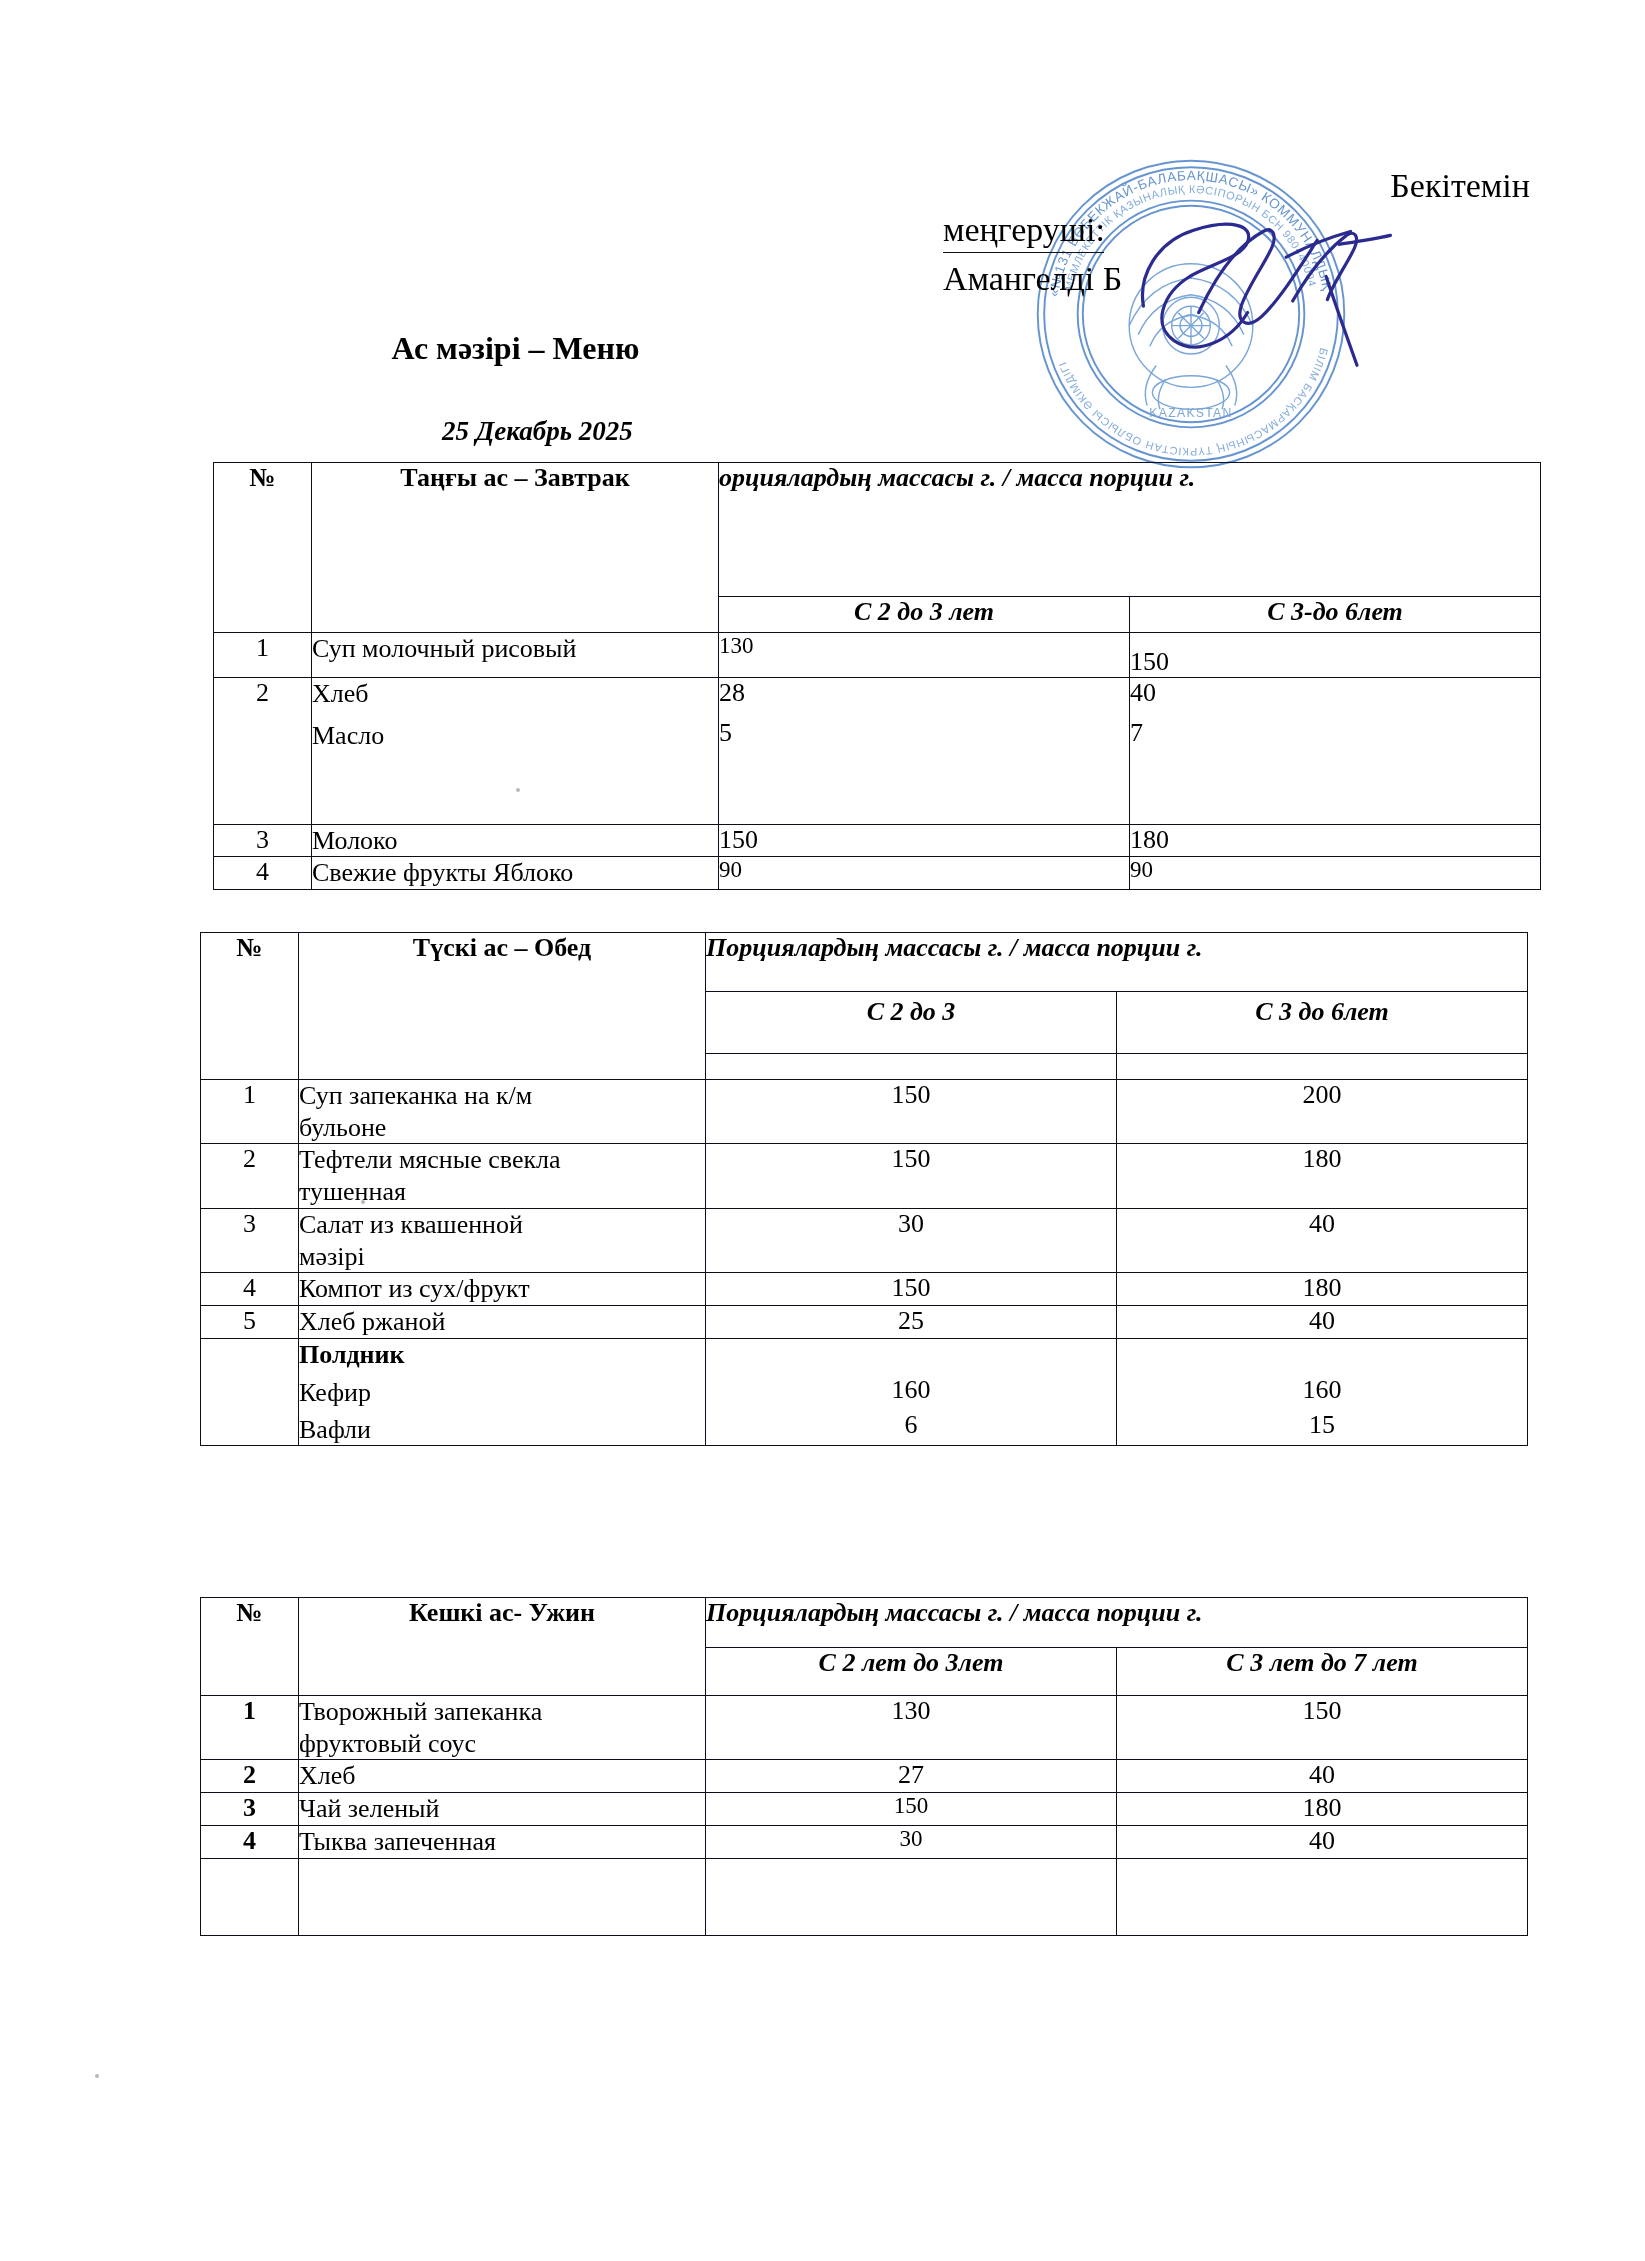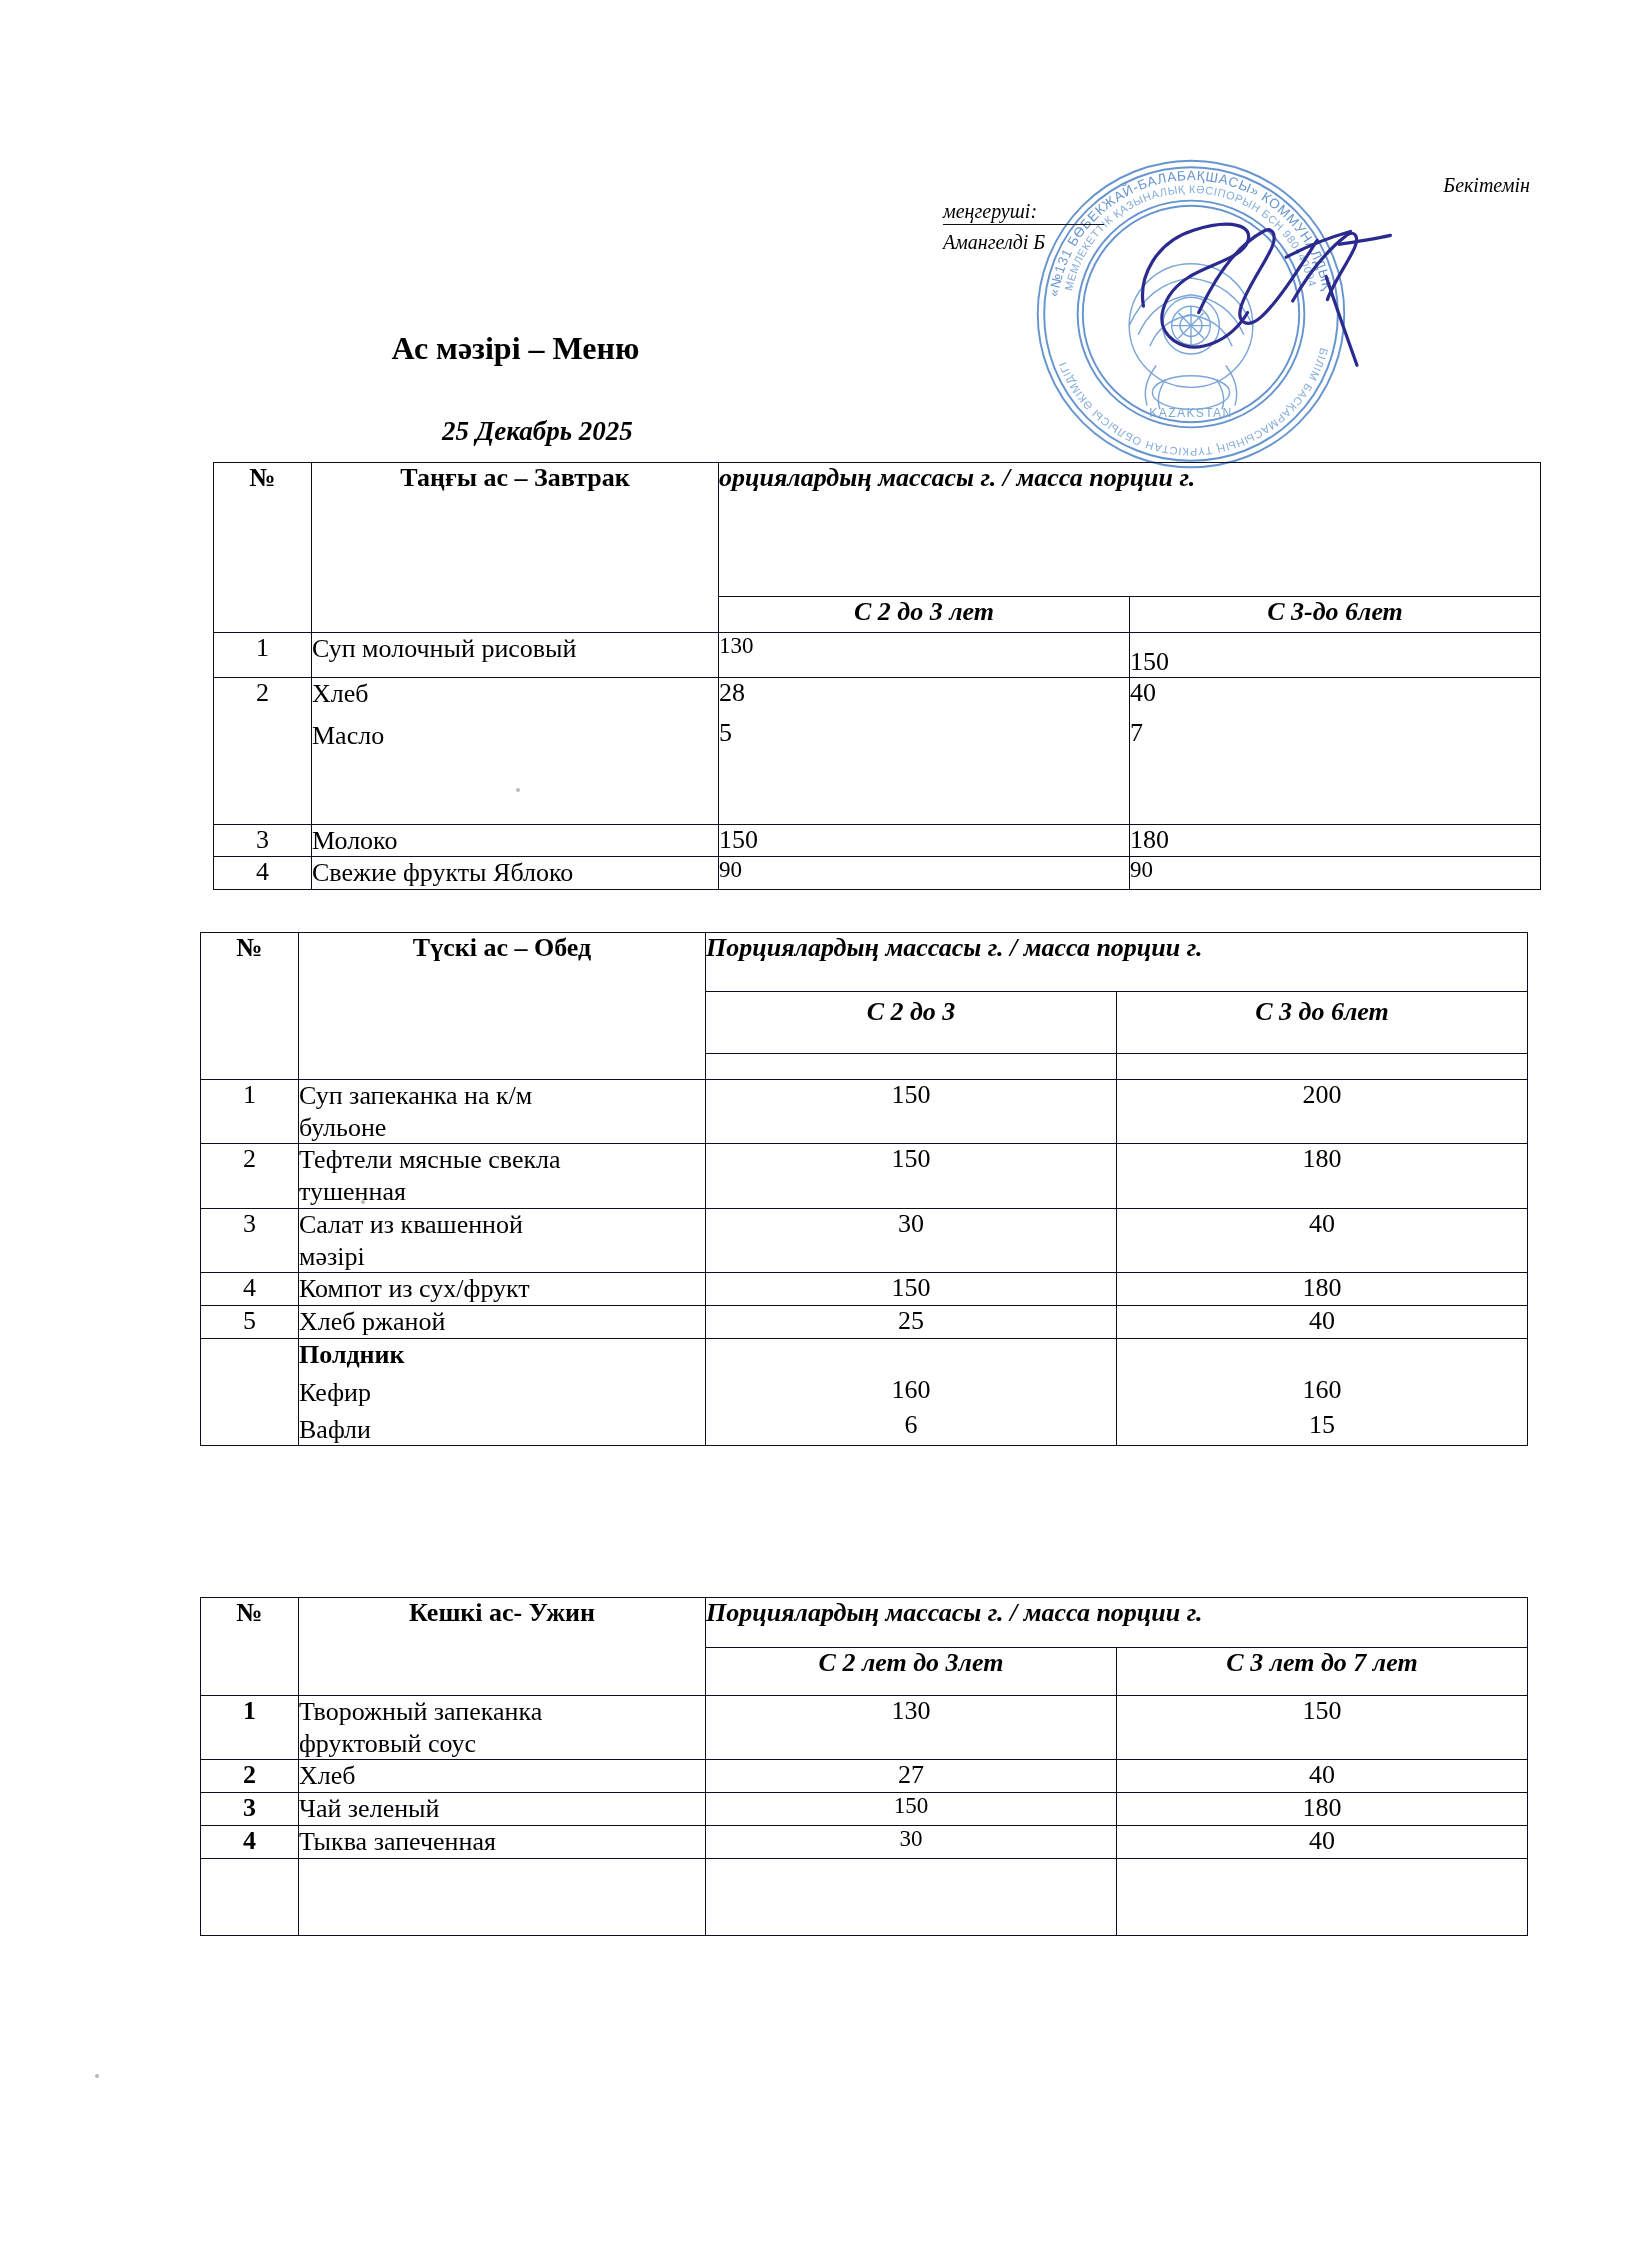--- a/index.html
+++ b/index.html
@@ -12,28 +12,27 @@
     height: 2261px;
     position: relative;
     font-family: "Liberation Serif", "DejaVu Serif", serif;
     color: #000000;
     overflow: hidden;
   }
 
   
   .header-block {
     position: absolute;
-    top: 172px;
+    top: 164px;
     right: 101px;
     width: 645px;
     text-align: center;
-    font-size: 20px;
+    font-size: 34px;
     line-height: 1.30;
     z-index: 3;
-    font-style: italic;
   }
   .header-line-1 { text-align: right; padding-right: 14px; }
   .header-line-2 { text-align: center; white-space: nowrap; }
   .header-line-3 {
     display: flex;
     justify-content: flex-start;
     align-items: baseline;
     padding-left: 40px;
     white-space: nowrap;
     flex-direction: column;

